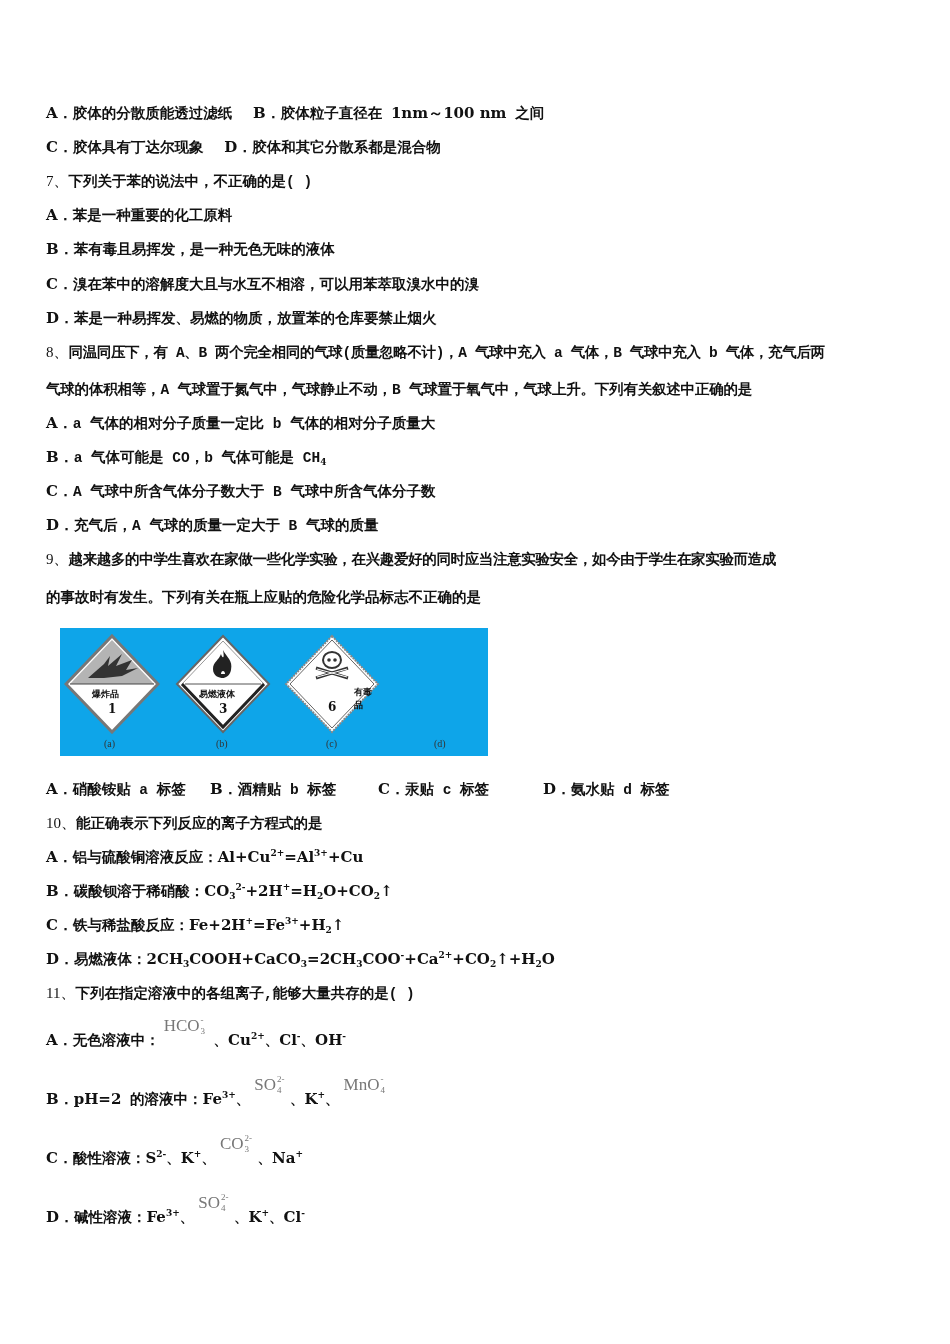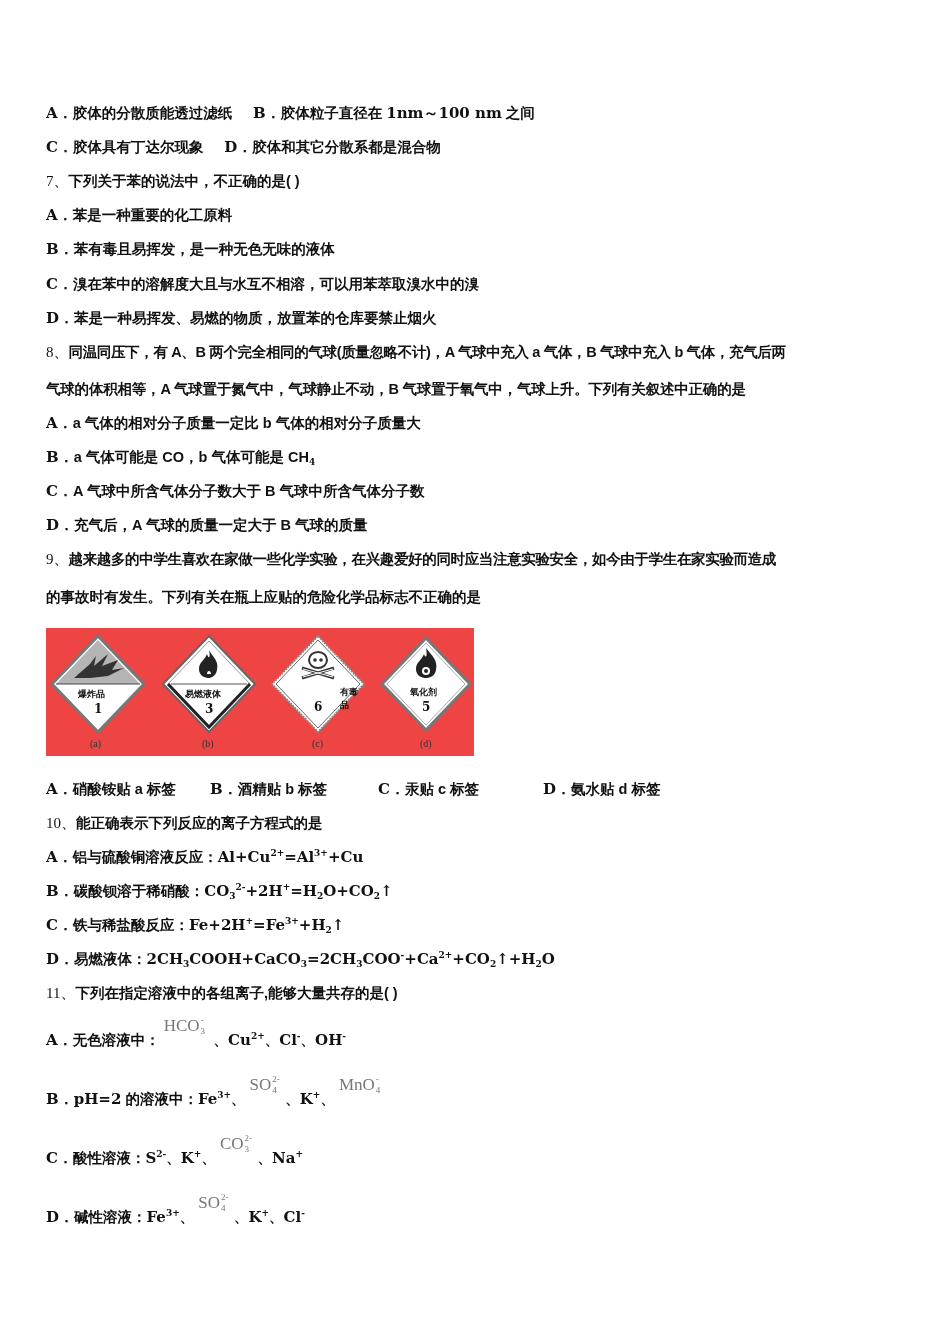--- a/index.html
+++ b/index.html
@@ -16,21 +16,21 @@
       color: #111111;
     }
     .line {
       position: absolute;
       left: 46px;
       font-size: 15px;
       line-height: 20px;
       white-space: nowrap;
     }
     .b { font-weight: bold; }
-    .cjk { font-family: Liberation Sans, sans-serif; font-size: 14.5px; }
+    .cjk { font-family: Liberation Mono, monospace; font-size: 14.5px; }
     .qnum { font-family: "Liberation Serif", serif; font-weight: normal; }
     sub, sup { font-size: 9px; line-height: 0; }
     sup { vertical-align: 6px; }
     sub { vertical-align: -3px; }
     .gray-formula {
       position: relative;
       display: inline-block;
       font-family: "Liberation Serif", serif;
       font-weight: normal;
       color: #777777;
@@ -49,25 +49,25 @@
       position: absolute;
       left: 1px;
       font-size: 9px;
       line-height: 9px;
     }
     .gray-formula .ion-sub .up { top: 0px; }
     .gray-formula .ion-sub .dn { top: 11px; }
 
     .figure {
       position: absolute;
-      left: 46px;
+      left: 60px;
       top: 628px;
       width: 428px;
       height: 128px;
-      background: #ef4444;
+      background: #0ea5e9;
       filter: blur(0.3px);
     }
     .sign {
       position: absolute;
       top: 6px;
     }
     .sign-caption {
       position: absolute;
       top: 110px;
       font-size: 10px;
@@ -165,31 +165,20 @@
       <line x1="32" y1="34" x2="64" y2="44" stroke="#333" stroke-width="3"></line>
       <line x1="64" y1="34" x2="32" y2="44" stroke="#333" stroke-width="3"></line>
       <line x1="33" y1="35" x2="63" y2="43" stroke="#fff" stroke-width="1"></line>
       <line x1="63" y1="35" x2="33" y2="43" stroke="#fff" stroke-width="1"></line>
     </svg>
     <div style="position:absolute;left:30px;top:52px;font-size:9px;font-weight:bold;font-family:'DejaVu Sans',sans-serif;margin-left:40px;">有毒品</div>
     <div style="position:absolute;left:44px;top:66px;font-size:12px;font-weight:bold;">6</div>
   </div>
   <div class="sign-caption" style="left:266px;">(c)</div>
 
-  <div class="sign" style="left:332px;">
-    <svg width="96" height="100" viewBox="0 0 96 100">
-      <polygon points="48,4 92,50 48,96 4,50" fill="#ffffff" stroke="#777" stroke-width="3"></polygon>
-      <polygon points="48,9 87,50 48,91 9,50" fill="none" stroke="#aaa" stroke-width="1"></polygon>
-      <path d="M48,14 C54,22 60,26 58,36 C57,42 52,44 48,44 C44,44 38,42 38,35 C38,28 44,26 46,20 C47,24 50,24 48,14 Z" fill="#222"></path>
-      <circle cx="48" cy="37" r="4" fill="#fff"></circle>
-      <circle cx="48" cy="37" r="2" fill="#222"></circle>
-    </svg>
-    <div style="position:absolute;left:32px;top:52px;font-size:9px;font-weight:bold;font-family:'DejaVu Sans',sans-serif;">氧化剂</div>
-    <div style="position:absolute;left:44px;top:66px;font-size:12px;font-weight:bold;">5</div>
-  </div>
   <div class="sign-caption" style="left:374px;">(d)</div>
 </div>
 
 <div class="line b" style="top:779px;">
   <span>A．</span><span class="cjk">硝酸铵贴 a 标签</span>
 </div>
 <div class="line b" style="top:779px; left:210px;">
   <span>B．</span><span class="cjk">酒精贴 b 标签</span>
 </div>
 <div class="line b" style="top:779px; left:378px;">

